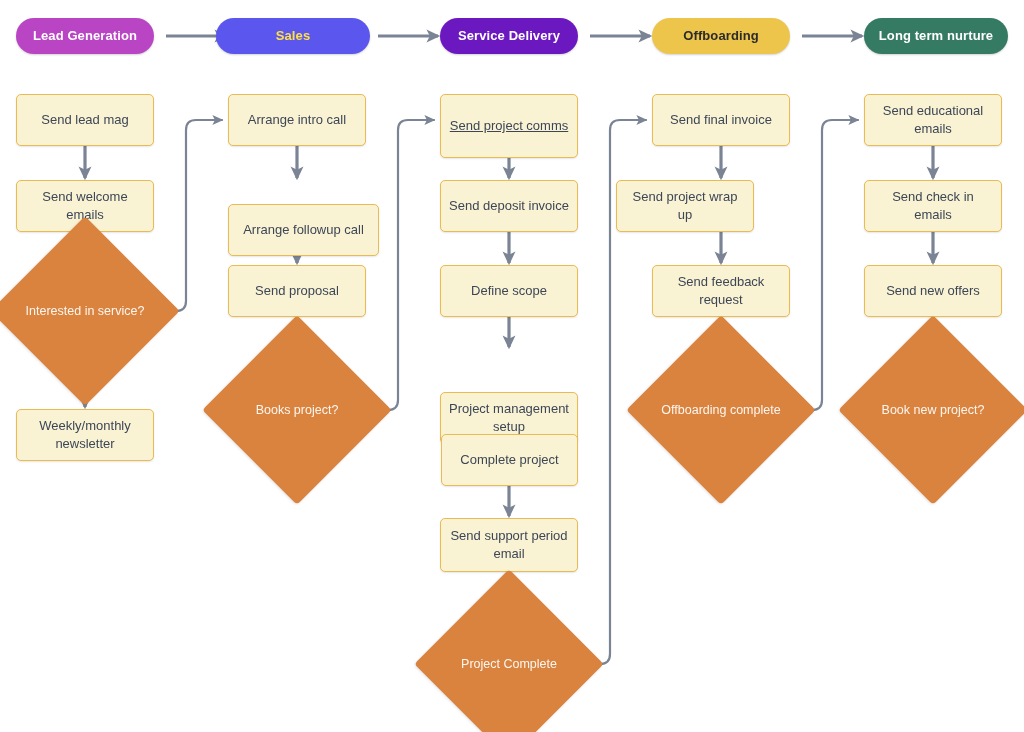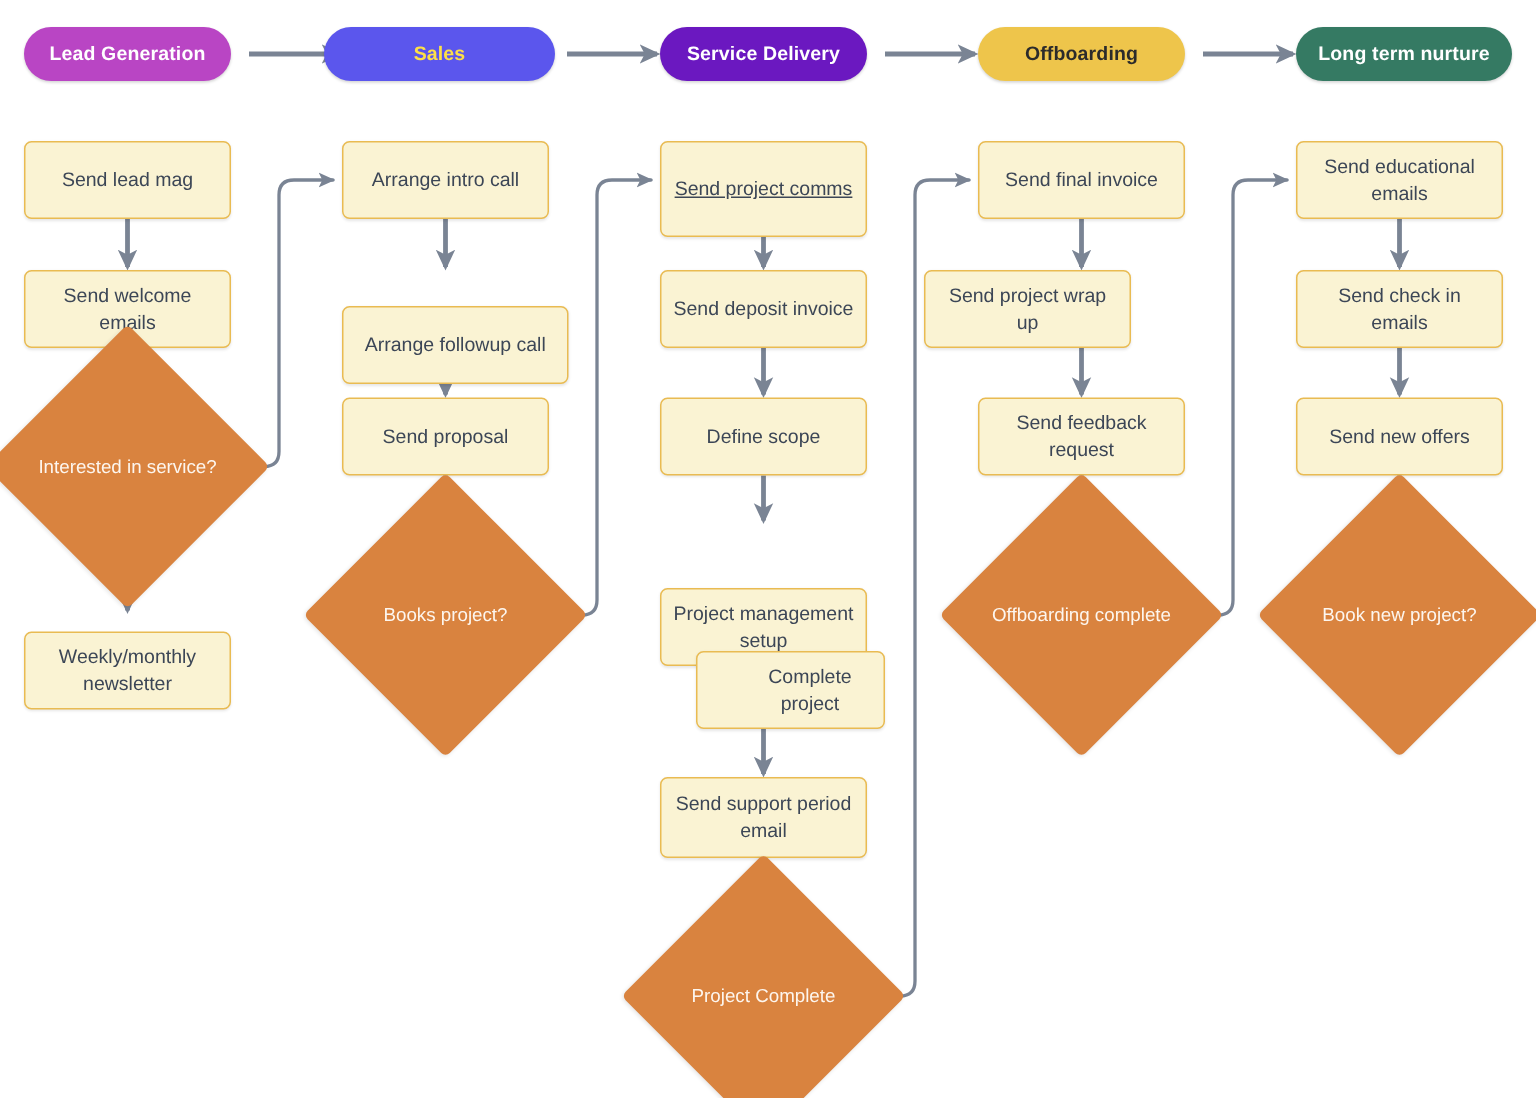--- a/index.html
+++ b/index.html
@@ -157,33 +157,33 @@
       <div class="phase" style="left: 864px; top: 18px; width: 144px; height: 36px; background: rgb(53, 122, 99); color: rgb(255, 255, 255);">Long term nurture</div>
     </div>
 
   <div id="node-layer">
       <div class="node" style="left: 16px; top: 94px; width: 138px; height: 52px;">Send lead mag</div>
       <div class="node" style="left: 16px; top: 180px; width: 138px; height: 52px;">Send welcome emails</div>
       <div class="diamond" style="left: 18px; top: 244px; width: 134px; height: 134px;">
         <div class="shape"></div>
         <div class="dlabel">Interested in service?</div>
       </div>
-      <div class="node" style="left: 16px; top: 409px; width: 138px; height: 52px; margin-top: 12px;">Weekly/monthly newsletter</div>
+      <div class="node" style="left: 16px; top: 409px; width: 138px; height: 52px;">Weekly/monthly newsletter</div>
       <div class="node" style="left: 228px; top: 94px; width: 138px; height: 52px;">Arrange intro call</div>
       <div class="node" style="left: 228px; top: 180px; width: 151px; height: 52px; margin-top: 24px;">Arrange followup call</div>
       <div class="node" style="left: 228px; top: 265px; width: 138px; height: 52px;">Send proposal</div>
       <div class="diamond" style="left: 230px; top: 343px; width: 134px; height: 134px;">
         <div class="shape"></div>
         <div class="dlabel">Books project?</div>
       </div>
       <div class="node" style="left: 440px; top: 94px; width: 138px; height: 64px; text-decoration: underline;">Send project comms</div>
       <div class="node" style="left: 440px; top: 180px; width: 138px; height: 52px;">Send deposit invoice</div>
       <div class="node" style="left: 440px; top: 265px; width: 138px; height: 52px;">Define scope</div>
       <div class="node" style="left: 440px; top: 349px; width: 138px; height: 52px; margin-top: 43px;">Project management setup</div>
-      <div class="node" style="left: 464px; top: 434px; width: 126px; height: 52px; padding-left: 34px;">Complete project</div>
+      <div class="node" style="left: 441px; top: 434px; width: 137px; height: 52px;">Complete project</div>
       <div class="node" style="left: 440px; top: 518px; width: 138px; height: 54px;">Send support period email</div>
       <div class="diamond" style="left: 442px; top: 597px; width: 134px; height: 134px;">
         <div class="shape"></div>
         <div class="dlabel">Project Complete</div>
       </div>
       <div class="node" style="left: 652px; top: 94px; width: 138px; height: 52px;">Send final invoice</div>
       <div class="node" style="left: 616px; top: 180px; width: 138px; height: 52px;">Send project wrap up</div>
       <div class="node" style="left: 652px; top: 265px; width: 138px; height: 52px;">Send feedback request</div>
       <div class="diamond" style="left: 654px; top: 343px; width: 134px; height: 134px;">
         <div class="shape"></div>

